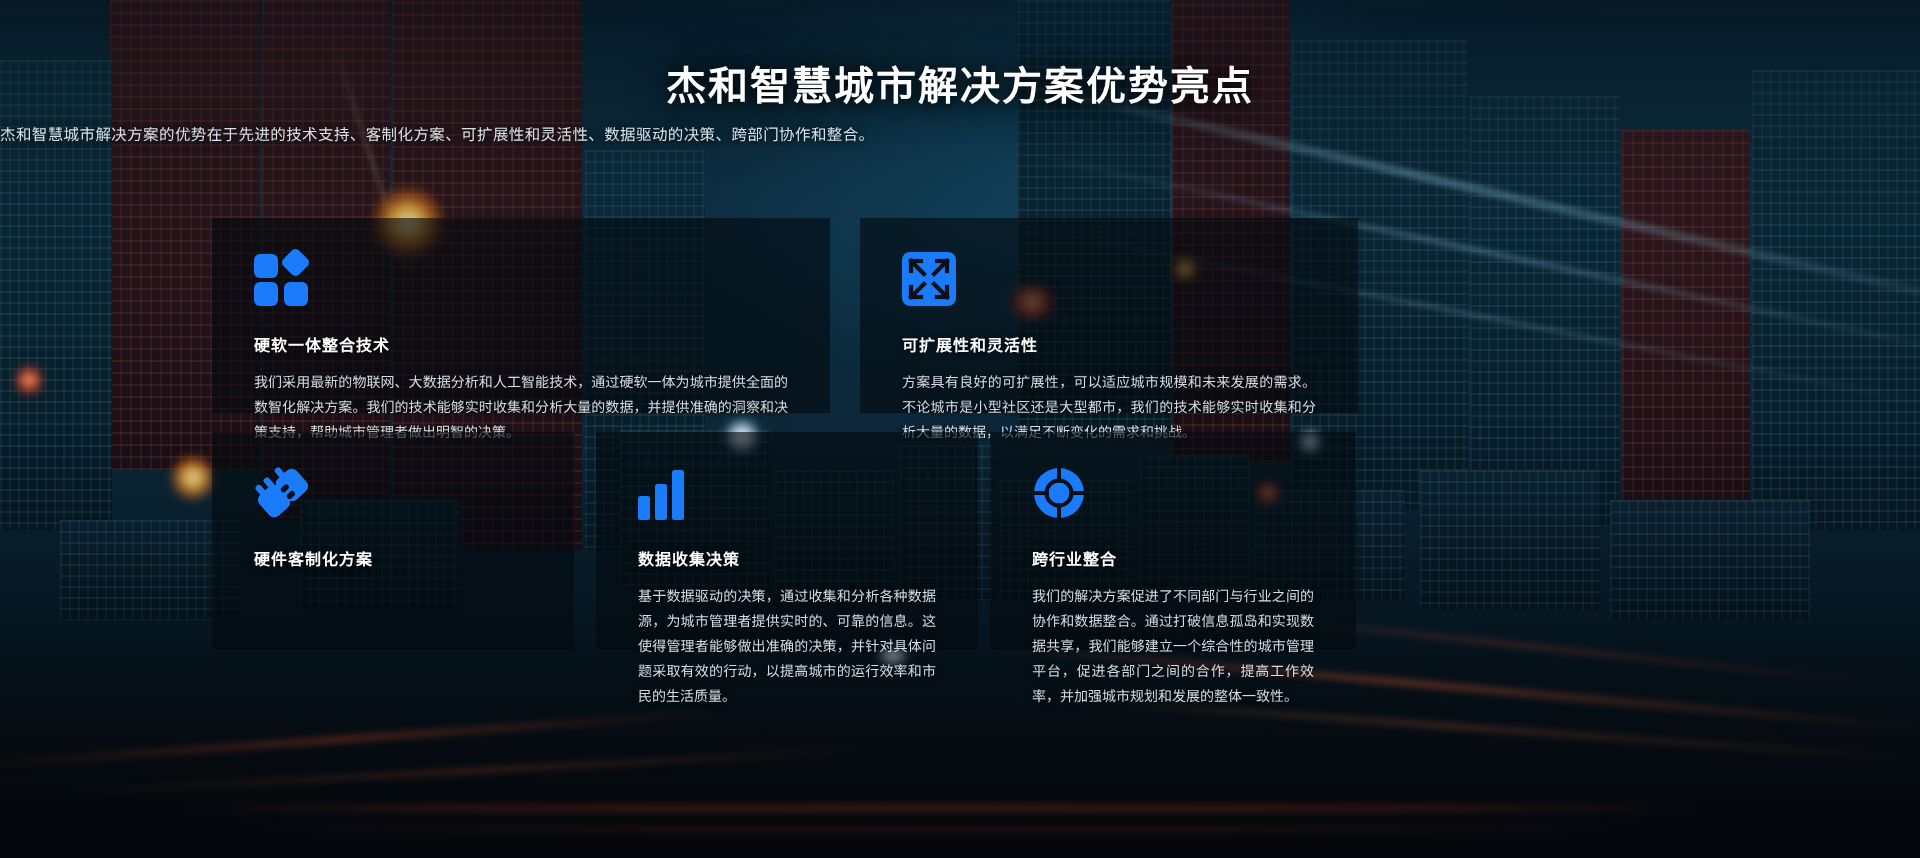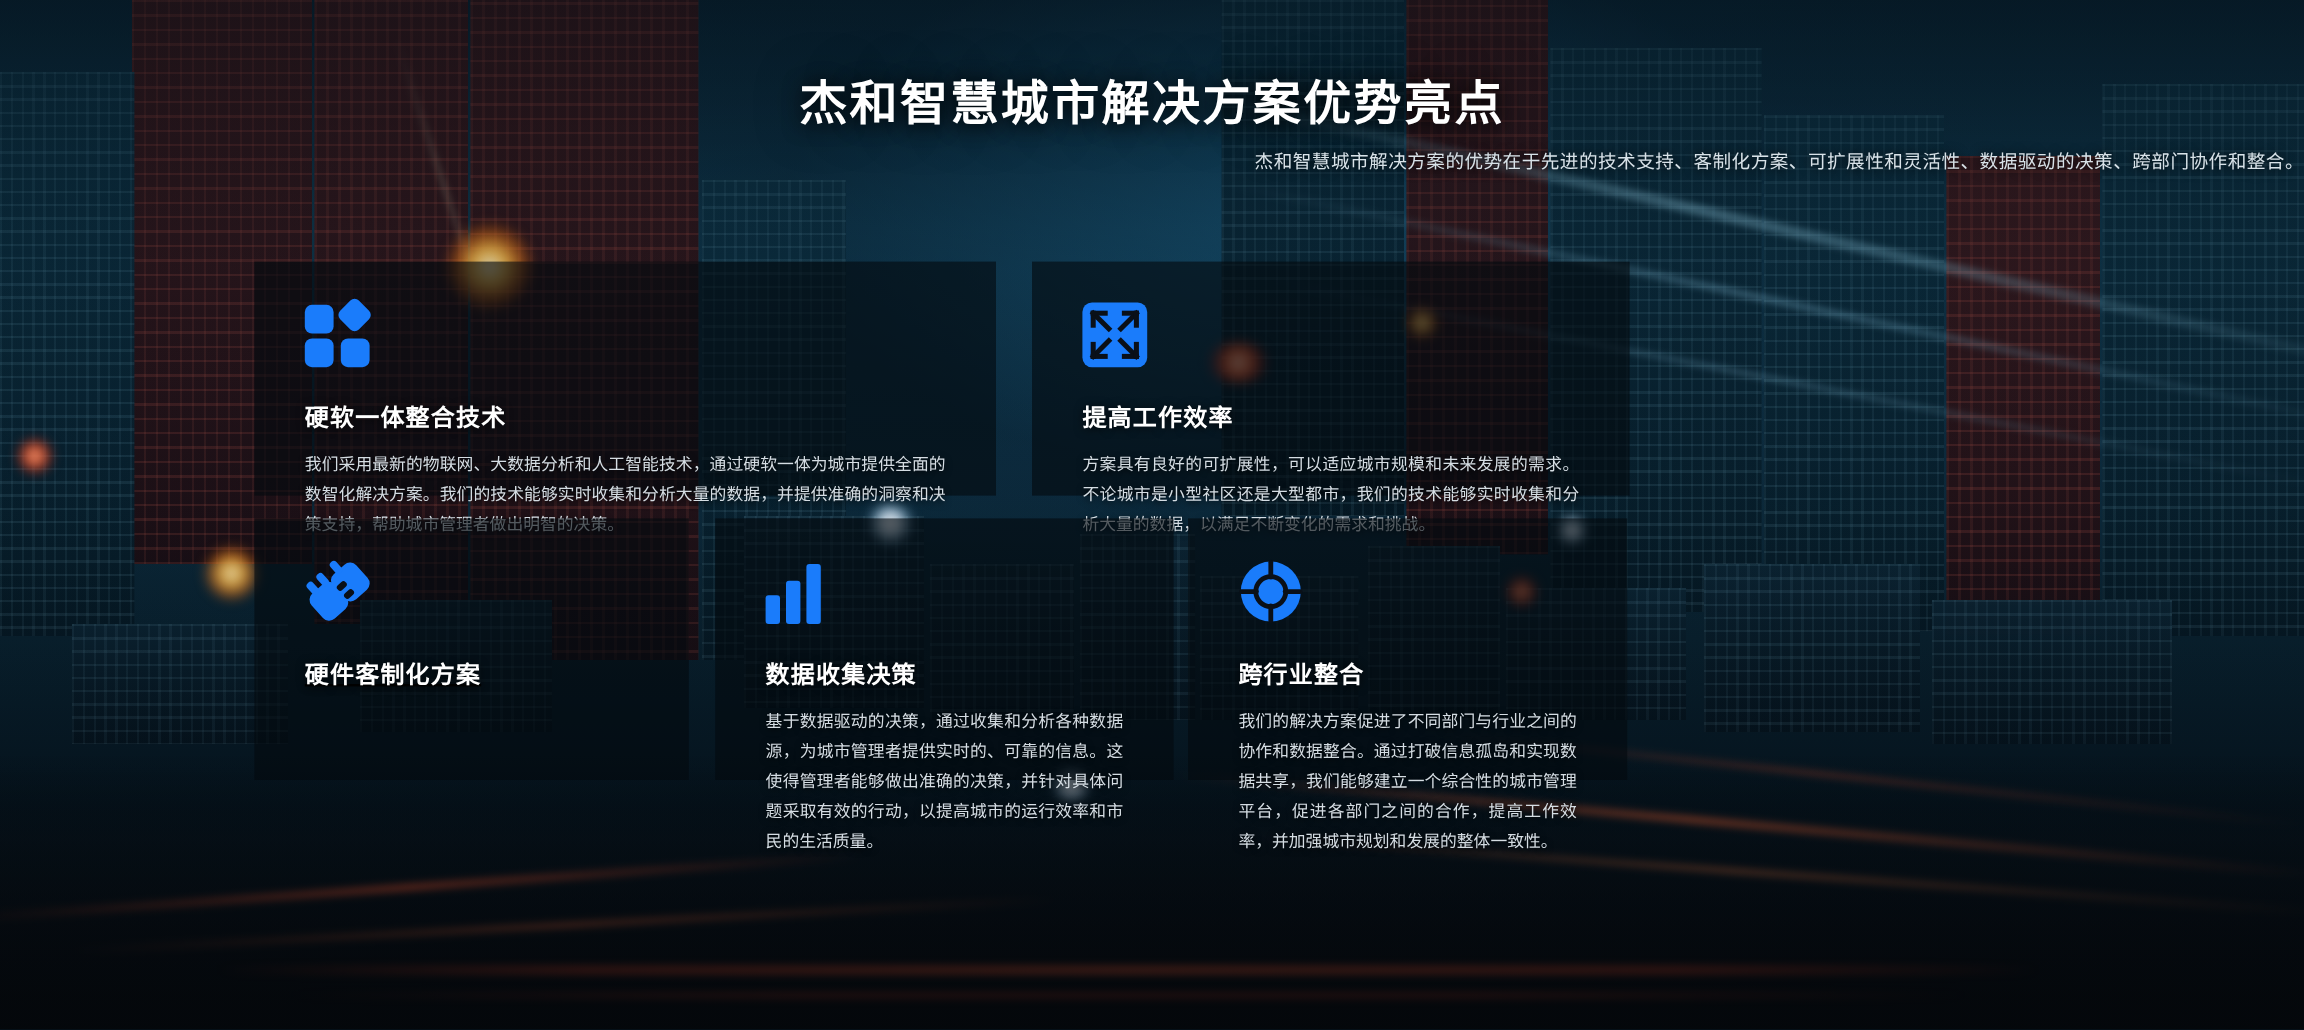--- a/index.html
+++ b/index.html
@@ -70,35 +70,35 @@
 
   #hero-title{
     position:absolute;top:54px;left:0;right:0;
     text-align:center;
     font-size:40px;font-weight:700;color:#ffffff;
     letter-spacing:2px;
     text-shadow:0 2px 16px rgba(0,0,0,.85), 0 0 38px rgba(0,0,0,.6);
   }
   #hero-sub{
     position:absolute;top:122px;left:0;right:0;
-    text-align:right;
+    text-align:left;
     font-size:15.5px;font-weight:400;color:#d8e2e8;
     letter-spacing:.4px;
     text-shadow:0 1px 10px rgba(0,0,0,.9);
   }
 
   .card{
     position:absolute;
     background:rgba(4,10,15,0.62);
     padding:34px 42px 30px 42px;
   }
 
   .card-icon{height:54px;margin-bottom:26px;display:block;}
   .card-title{
-    font-size:20px;font-weight:700;color:#ffffff;
+    font-size:16px;font-weight:700;color:#ffffff;
     letter-spacing:1px;margin-bottom:14px;
     text-shadow:0 1px 8px rgba(0,0,0,.8);
   }
   .card-body{
     font-size:14px;line-height:25px;color:#d5dde3;
     text-shadow:0 1px 6px rgba(0,0,0,.8);
     text-align:justify;
   }
 
   
@@ -240,21 +240,21 @@
             <path d="M45 9 L45 19"></path>
           <path d="M22 32 L9 45"></path>
             <path d="M9 45 L19 45"></path>
             <path d="M9 45 L9 35"></path>
           <path d="M32 32 L45 45"></path>
             <path d="M45 45 L35 45"></path>
             <path d="M45 45 L45 35"></path>
         </g>
       </svg>
     </span>
-    <h2 class="card-title">提高工作效率</h2>
+    <h2 class="card-title">可扩展性和灵活性</h2>
     <p class="card-body">方案具有良好的可扩展性，可以适应城市规模和未来发展的需求。不论城市是小型社区还是大型都市，我们的技术能够实时收集和分析大量的数据，以满足不断变化的需求和挑战。</p>
   </section>
 
   <section class="card" id="card-customization">
     <span class="card-icon">
       <svg width="58" height="54" viewBox="0 0 58 54">
         <g transform="rotate(-42 29 27)">
           <rect x="4" y="13" width="26" height="28" rx="7" fill="#1a7cfb"></rect>
           <rect x="28" y="13" width="26" height="28" rx="7" fill="#1a7cfb"></rect>
           <rect x="11" y="4" width="6.5" height="12" rx="3" fill="#1a7cfb"></rect>

